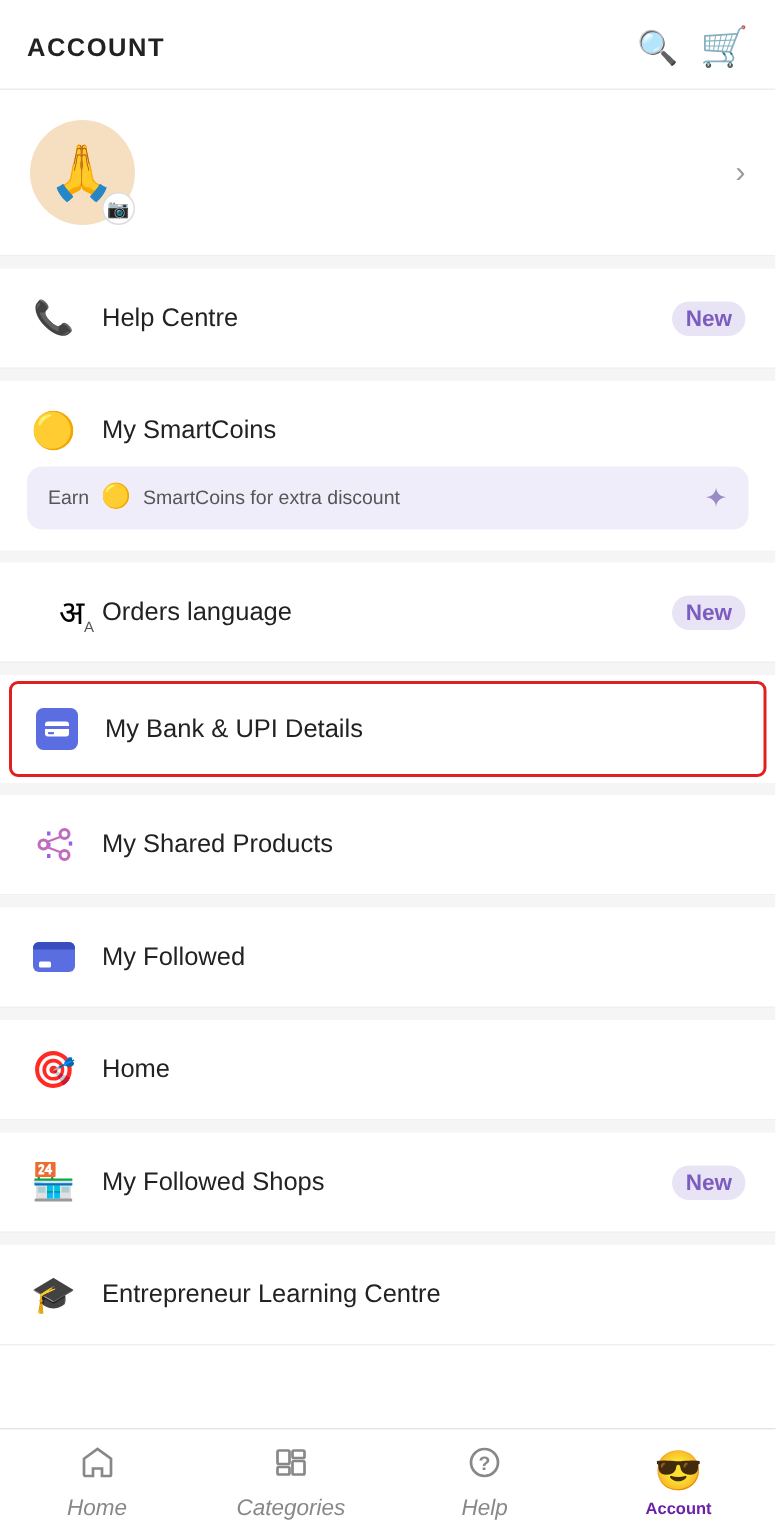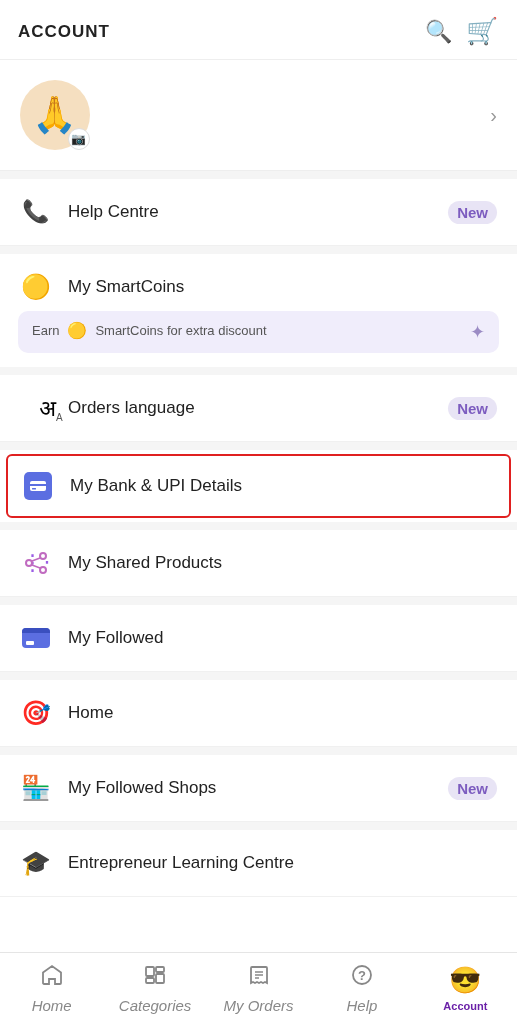--- a/index.html
+++ b/index.html
@@ -364,31 +364,20 @@
         <rect x="13" y="4" width="8" height="5" rx="1" stroke="#888" stroke-width="1.8"></rect>
         <rect x="13" y="11" width="8" height="9" rx="1" stroke="#888" stroke-width="1.8"></rect>
         <rect x="3" y="15" width="8" height="5" rx="1" stroke="#888" stroke-width="1.8"></rect>
       </svg>
     </span>
     <span class="nav-label">Categories</span>
   </div>
   <div class="nav-item">
     <span class="nav-icon">
       <svg width="24" height="24" viewBox="0 0 24 24" fill="none">
-        <path d="M5 4H19C19.55 4 20 4.45 20 5V20L18 19L16 20L14 19L12 20L10 19L8 20L6 19L4 20V5C4 4.45 4.45 4 5 4Z" stroke="#888" stroke-width="1.8" fill="none"></path>
-        <line x1="8" y1="9" x2="16" y2="9" stroke="#888" stroke-width="1.5"></line>
-        <line x1="8" y1="12" x2="16" y2="12" stroke="#888" stroke-width="1.5"></line>
-        <line x1="8" y1="15" x2="12" y2="15" stroke="#888" stroke-width="1.5"></line>
-      </svg>
-    </span>
-    <span class="nav-label">My Orders</span>
-  </div>
-  <div class="nav-item">
-    <span class="nav-icon">
-      <svg width="24" height="24" viewBox="0 0 24 24" fill="none">
         <circle cx="12" cy="12" r="9" stroke="#888" stroke-width="1.8"></circle>
         <text x="12" y="17" text-anchor="middle" font-size="13" fill="#888" font-weight="bold">?</text>
       </svg>
     </span>
     <span class="nav-label">Help</span>
   </div>
   <div class="nav-item">
     <span class="nav-icon" style="font-size:26px;">😎</span>
     <span class="nav-label-active">Account</span>
   </div>

